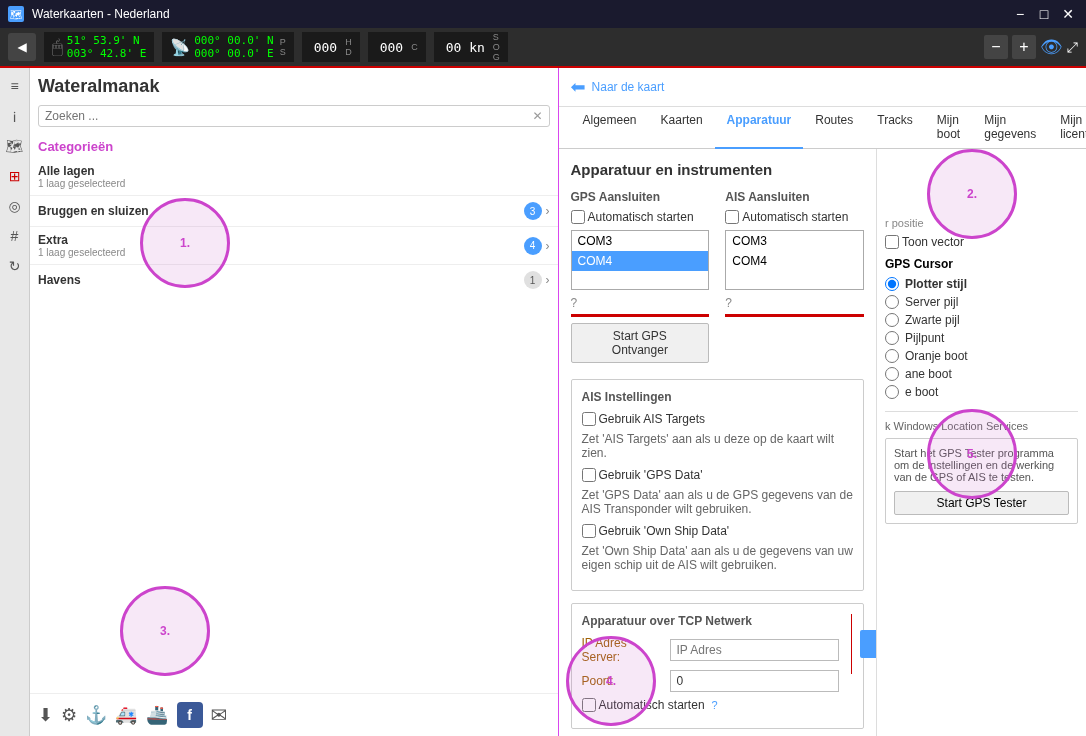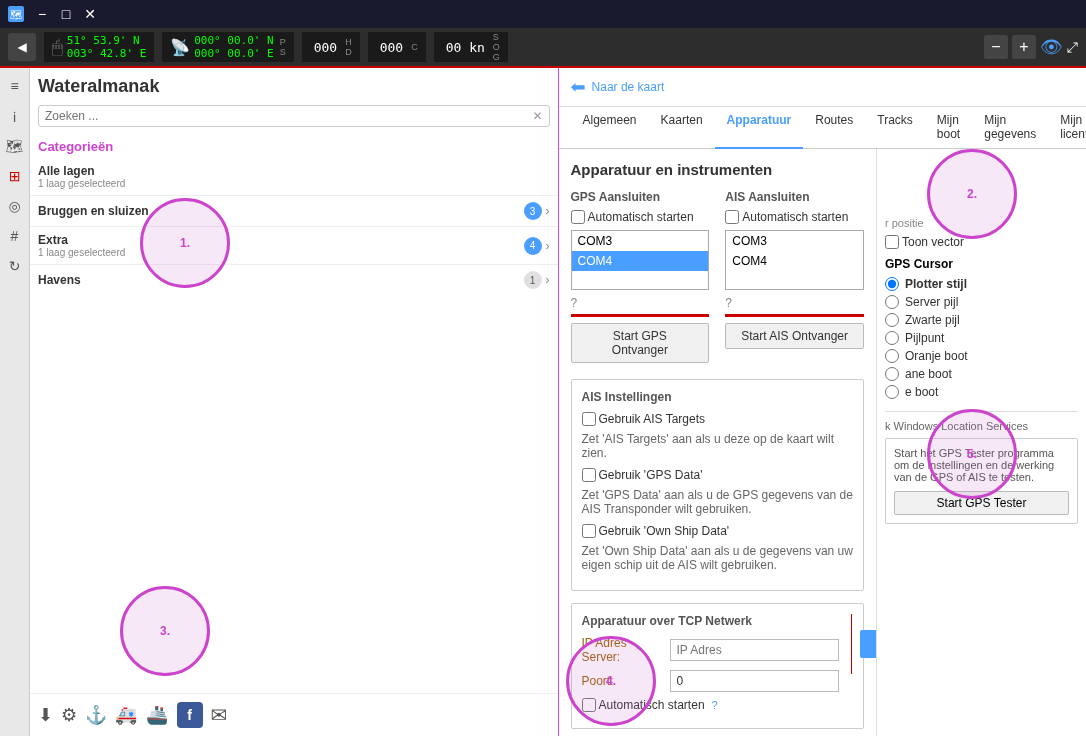--- a/index.html
+++ b/index.html
@@ -138,20 +138,21 @@
     
     .left-icons { width: 30px; background: #e8e8e8; border-right: 1px solid #ccc; display: flex; flex-direction: column; align-items: center; padding: 6px 0; gap: 6px; }
     .left-icon { width: 24px; height: 24px; display: flex; align-items: center; justify-content: center; color: #555; font-size: 14px; cursor: pointer; border-radius: 3px; }
     .content-form { flex: 1; overflow-y: auto; padding: 12px; }
   </style>
 </head>
 <body>
 
 <div class="titlebar">
   <div class="titlebar-icon">🗺</div>
+  <span class="titlebar-title">Waterkaarten - Nederland</span>
   <div class="titlebar-controls">
     <div class="titlebar-btn">−</div>
     <div class="titlebar-btn">□</div>
     <div class="titlebar-btn">✕</div>
   </div>
 </div>
 
 <div class="toolbar">
   <div class="toolbar-nav">◀</div>
   <div class="toolbar-coord-group">
@@ -331,21 +332,20 @@
             <div class="checkbox-row">
               <input type="checkbox" style="">
               <span class="checkbox-label">Automatisch starten</span>
             </div>
             <div class="listbox">
               <div class="listbox-item">COM3</div>
               <div class="listbox-item">COM4</div>
             </div>
             <div class="question-mark">?</div>
             <div class="red-line"></div>
-            <button class="action-btn">Start AIS Ontvanger</button>
           </div>
         </div>
 
         <div class="ais-section">
           <div class="ais-section-title">AIS Instellingen</div>
           <div class="checkbox-row">
             <input type="checkbox" style="">
             <span class="checkbox-label">Gebruik AIS Targets</span>
           </div>
           <div class="info-text">

